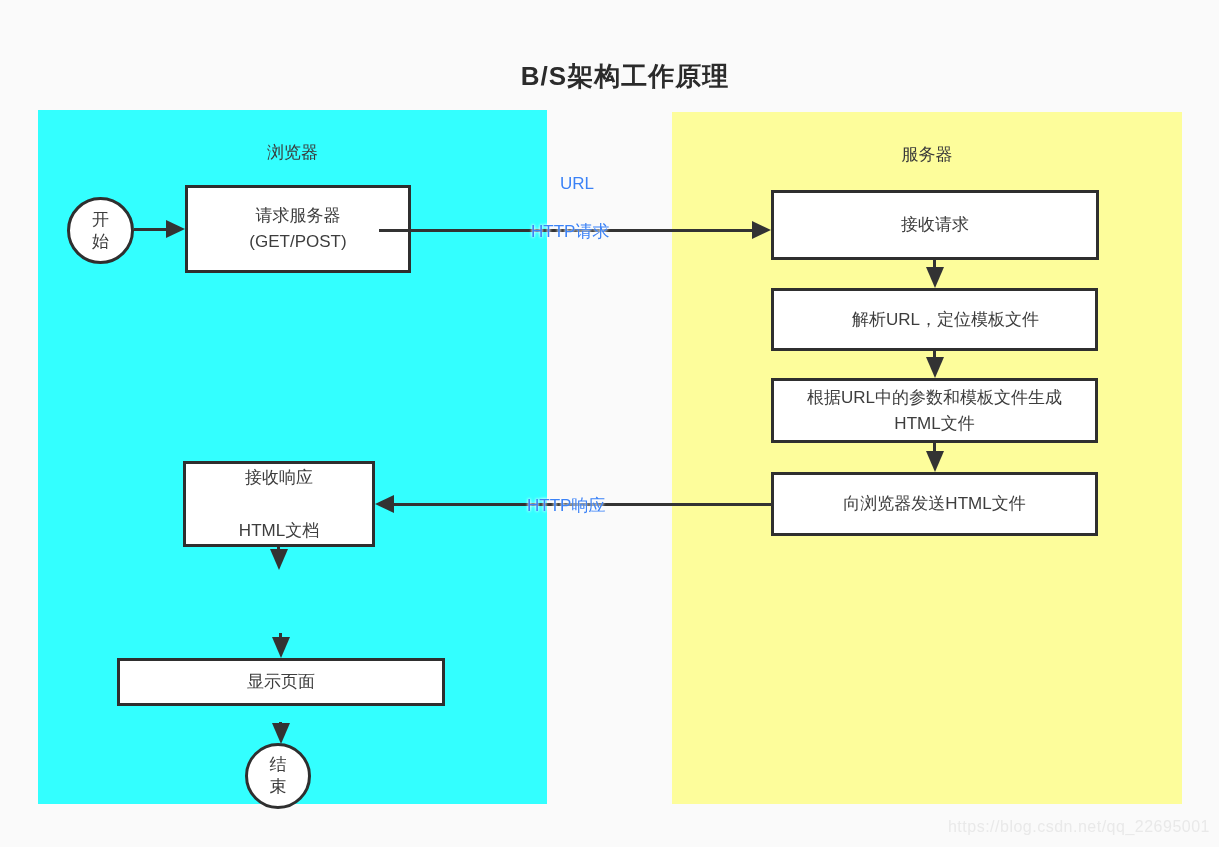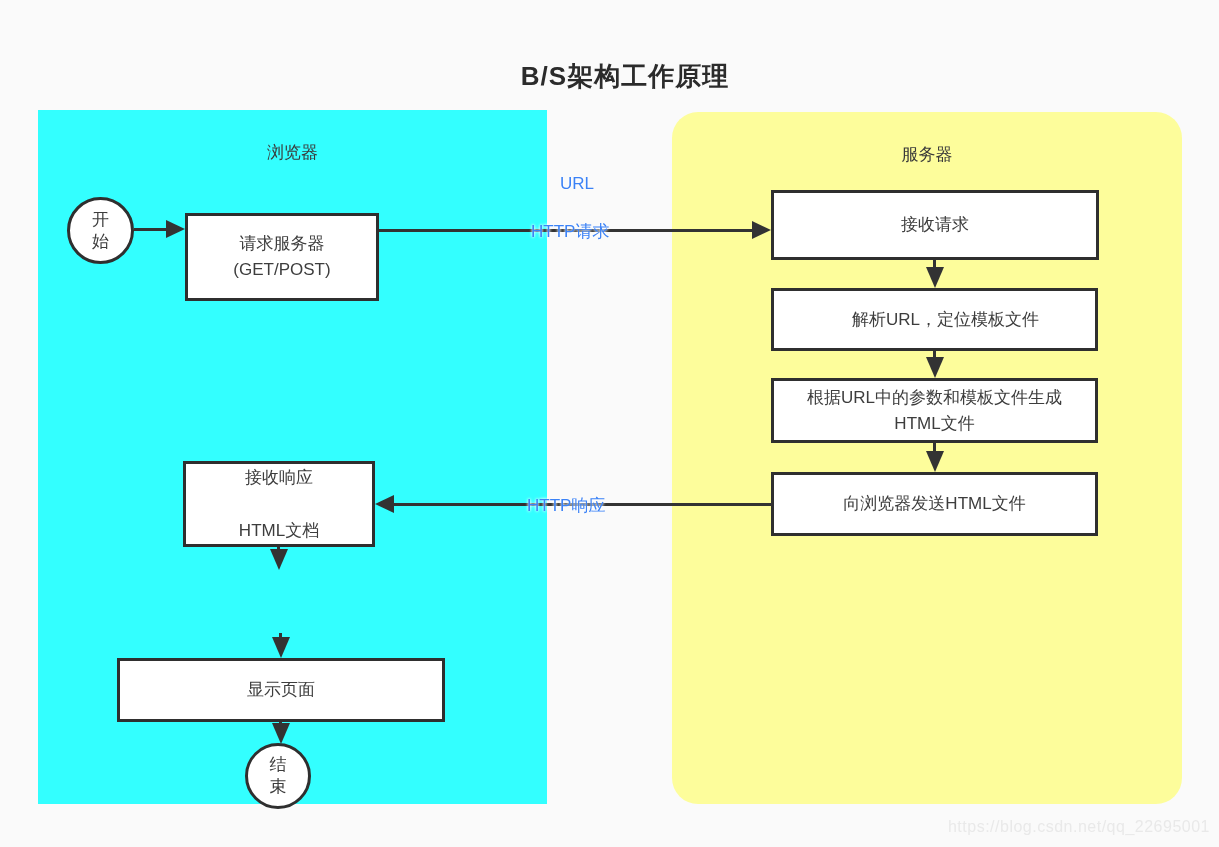--- a/index.html
+++ b/index.html
@@ -11,37 +11,37 @@
     font-family:"Liberation Sans","DejaVu Sans",sans-serif;
     overflow:hidden;
   }
   .title {
     position:absolute; left:0; top:59px; width:1250px;
     text-align:center; font-size:26px; font-weight:bold; color:#2b2b2b;
     letter-spacing:1px;
   }
   .panel { position:absolute; }
   .panel-browser { left:38px; top:110px; width:509px; height:694px; background:#33ffff; }
-  .panel-server  { left:672px; top:112px; width:510px; height:692px; background:#fdfd9b;border-radius:26px; }
+  .panel-server  { left:672px; top:112px; width:510px; height:692px; background:#fdfd9b; }
   .panel-label {
     position:absolute; top:31px; left:0; width:100%;
     text-align:center; font-size:17px; color:#3a3a3a;
   }
   .node {
     position:absolute; background:#ffffff; border:3px solid #2f2f2f;
     display:flex; flex-direction:column; align-items:center; justify-content:center;
     font-size:17px; color:#3d3d3d; text-align:center; line-height:26px;
   }
   .circle { border-radius:50%; line-height:22px; }
   
   .n-start   { left:67px;  top:197px; width:67px;  height:67px; }
-  .n-request { left:185px; top:185px; width:194px; height:88px;margin-top:28px; }
+  .n-request { left:185px; top:185px; width:226px; height:88px; }
   .n-recv-resp { left:183px; top:461px; width:192px; height:86px;gap:27px; }
   .n-parse-res { left:118px; top:570px; width:327px; height:63px; }
-  .n-display   { left:117px; top:658px; width:328px; height:64px; }
+  .n-display   { left:117px; top:658px; width:328px; height:48px; }
   .n-end     { left:245px; top:743px; width:66px; height:66px; }
   .n-recv-req { left:771px; top:190px; width:328px; height:70px; }
   .n-parse-url { left:771px; top:288px; width:327px; height:63px;padding-left:22px; }
   .n-gen-html  { left:771px; top:378px; width:327px; height:65px; }
   .n-send-html { left:771px; top:472px; width:327px; height:64px; }
   
   .hline { position:absolute; height:3px; background:#333; }
   .vline { position:absolute; width:3px;  background:#333; }
   .tri { position:absolute; width:0; height:0; }
   .tri-right { border-top:9px solid transparent; border-bottom:9px solid transparent; border-left:19px solid #333; }

